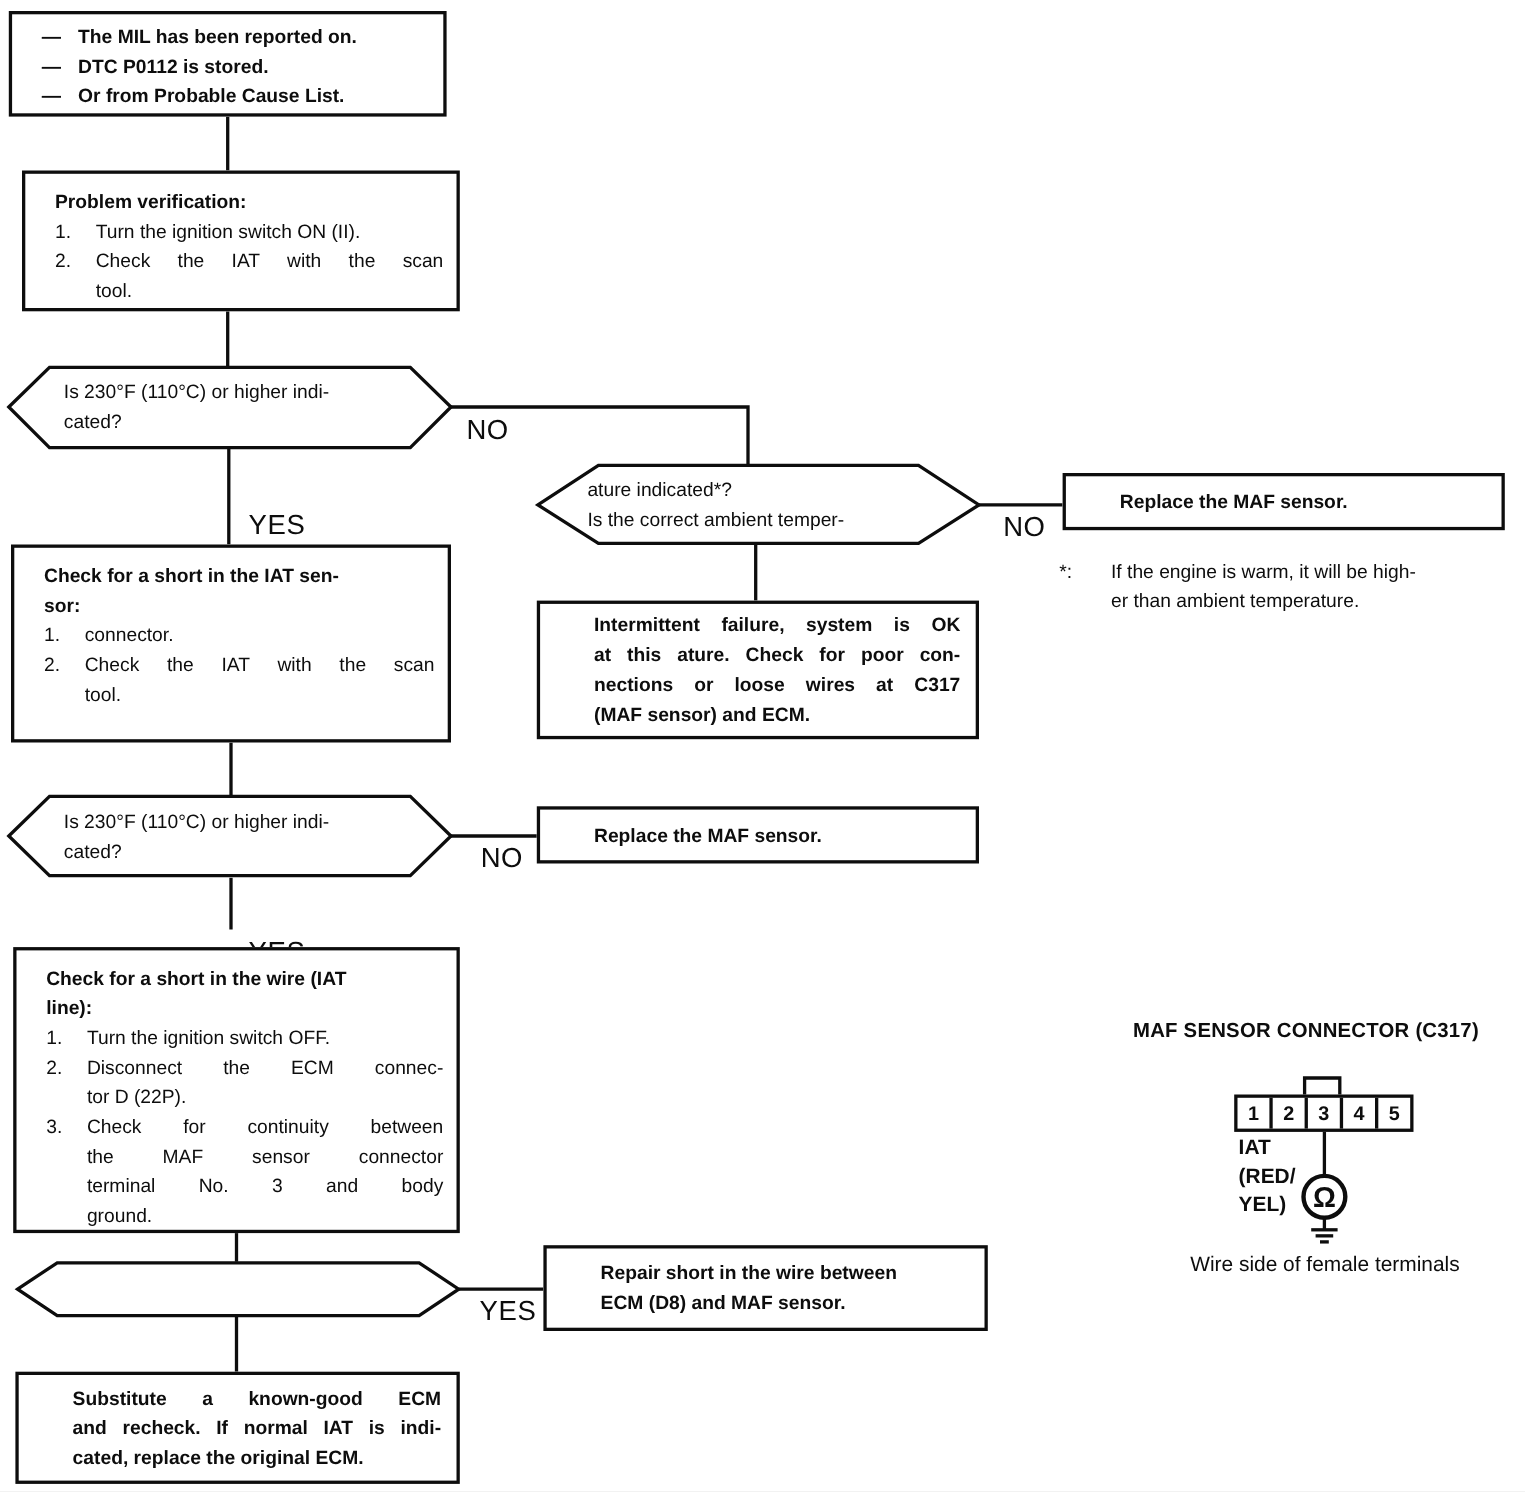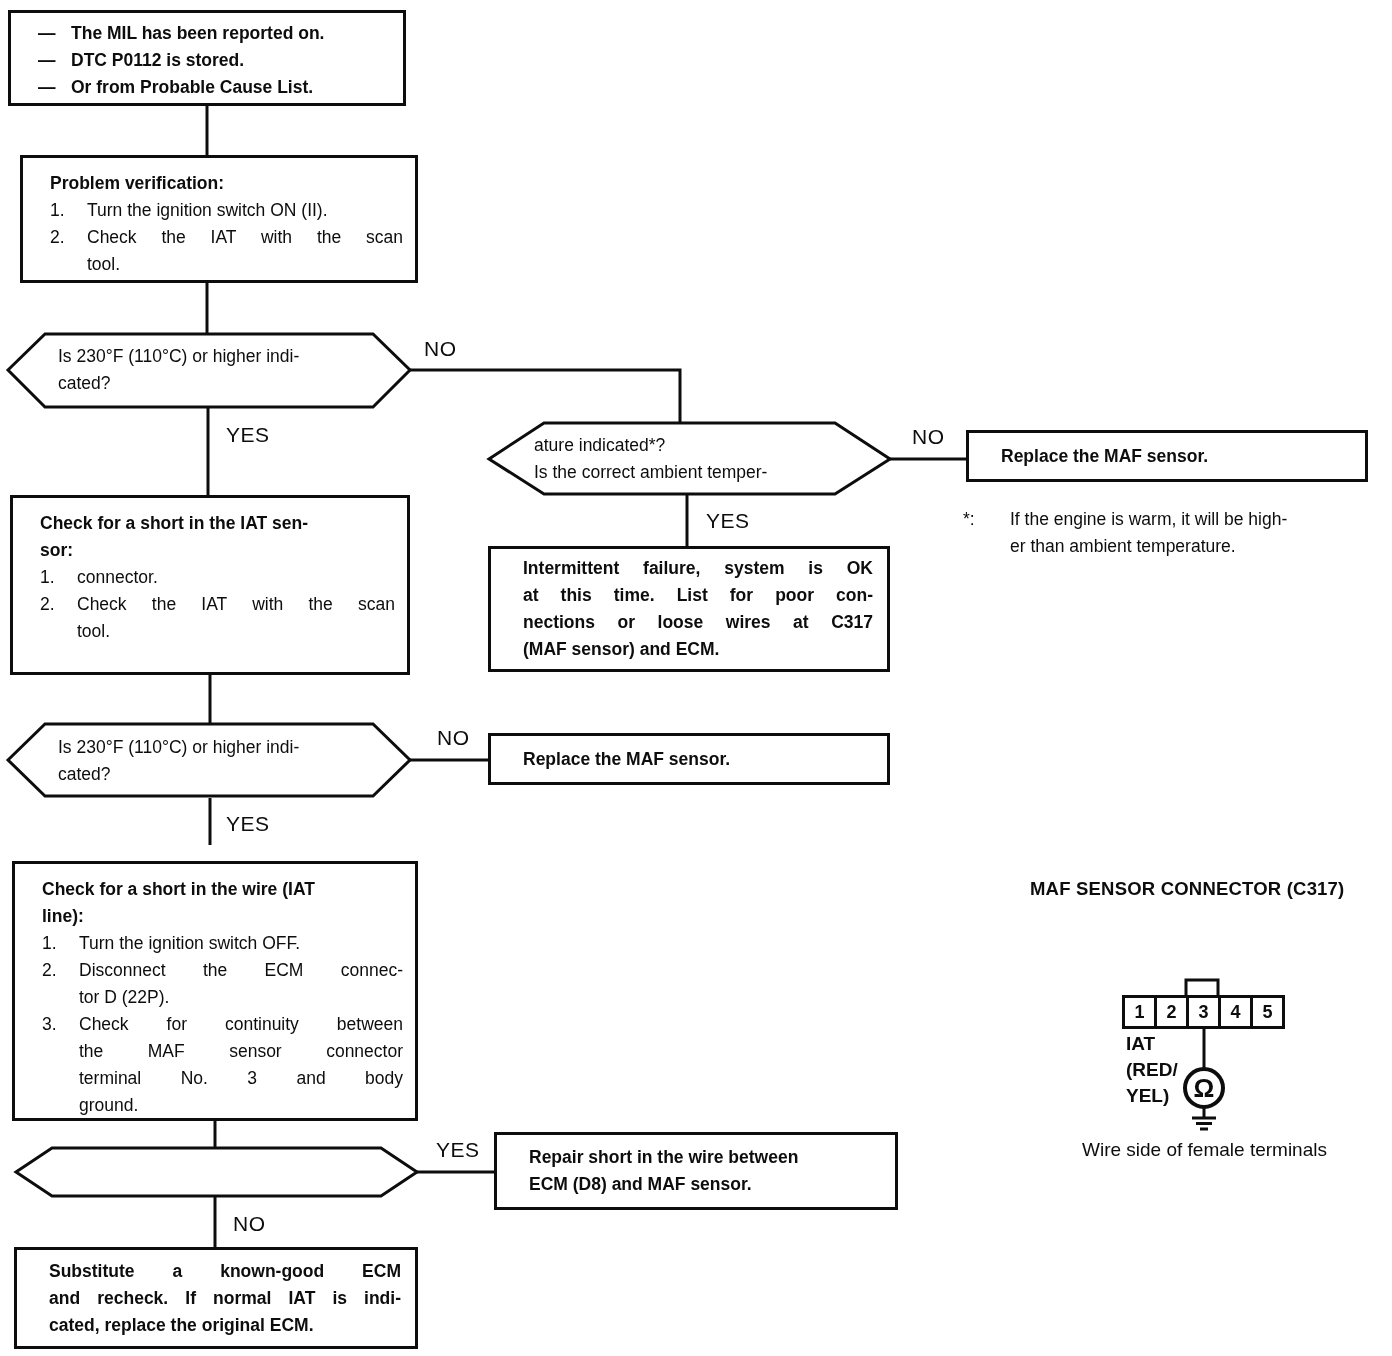--- a/index.html
+++ b/index.html
@@ -10,35 +10,35 @@
   .layer{position:absolute;left:0;top:0;}
   .box{position:absolute;border:3px solid #0d0d0d;background:#fff;box-sizing:border-box;}
   .proc{font-size:17.5px;line-height:27px;}
   .b{font-weight:bold;}
   .pad{padding:12px 12px 0 27px;}
   .item,.step{display:flex;}
   .bullet{flex:none;width:33px;font-weight:bold;}
   .num{flex:none;width:37px;}
   .stepl{flex:1;min-width:0;}
   .result{display:flex;flex-direction:column;justify-content:center;font-weight:bold;
-          font-size:17.5px;line-height:27px;padding:0 12px 0 32px;box-sizing:border-box;}
+          font-size:17.5px;line-height:27px;padding:0 12px 0 49px;box-sizing:border-box;}
   .hexText{position:absolute;font-size:17.5px;line-height:27px;}
-  .lbl{position:absolute;font-size:21px;letter-spacing:.5px;}
+  .lbl{position:absolute;font-size:25px;letter-spacing:.5px;margin-top:40px;}
   .just{text-align:justify;text-align-last:justify;}
   .fnote{position:absolute;display:flex;font-size:17.5px;line-height:27px;}
   .fnote .mark{flex:none;width:47px;}
   .pins{position:absolute;left:1122px;top:995px;width:163px;height:34px;border:3px solid #0d0d0d;
         display:flex;box-sizing:border-box;background:#fff;}
   .pin{flex:1;display:flex;align-items:center;justify-content:center;
        font-size:18px;font-weight:bold;border-left:3px solid #0d0d0d;}
   .pin:first-child{border-left:none;}
   .wirelabel{position:absolute;left:1126px;top:1031px;font-size:19px;font-weight:bold;line-height:26px;}
   .ohm{position:absolute;left:1185px;top:1069px;width:38px;height:38px;display:flex;
        align-items:center;justify-content:center;font-size:26px;font-weight:bold;}
-  .conn-title{position:absolute;left:1030px;top:878px;font-size:18.5px;font-weight:bold;letter-spacing:.2px;}
+  .conn-title{position:absolute;left:1030px;top:926px;font-size:18.5px;font-weight:bold;letter-spacing:.2px;}
   .caption{position:absolute;left:1082px;top:1139px;font-size:19px;}
 </style>
 </head>
 <body>
 
 <div class="page">
 
   <svg class="layer" width="1392" height="1356" viewBox="0 0 1392 1356">
     <g stroke="#0d0d0d" stroke-width="3" fill="none">
       <path d="M207,106 V155"></path>
@@ -120,21 +120,21 @@
   <div class="fnote" style="left:963px;top:506px;width:430px;">
     <span class="mark">*:</span>
     <span>
       <span style="display:block">If the engine is warm, it will be high-</span>
       <span style="display:block">er than ambient temperature.</span>
     </span>
   </div>
 
   <div class="box result" style="left:488px;top:546px;width:402px;height:126px;padding-right:14px;">
     <div class="just">Intermittent failure, system is OK</div>
-    <div class="just">at this time. List for poor con-</div>
+    <div class="just">at this ature. Check for poor con-</div>
     <div class="just">nections or loose wires at C317</div>
     <div>(MAF sensor) and ECM.</div>
   </div>
 
   <div class="box proc pad" style="left:10px;top:495px;width:400px;height:180px;">
     <div class="b">Check for a short in the IAT sen-</div>
     <div class="b">sor:</div>
     <div class="step">
       <span class="num">1.</span>
       <span class="stepl">

